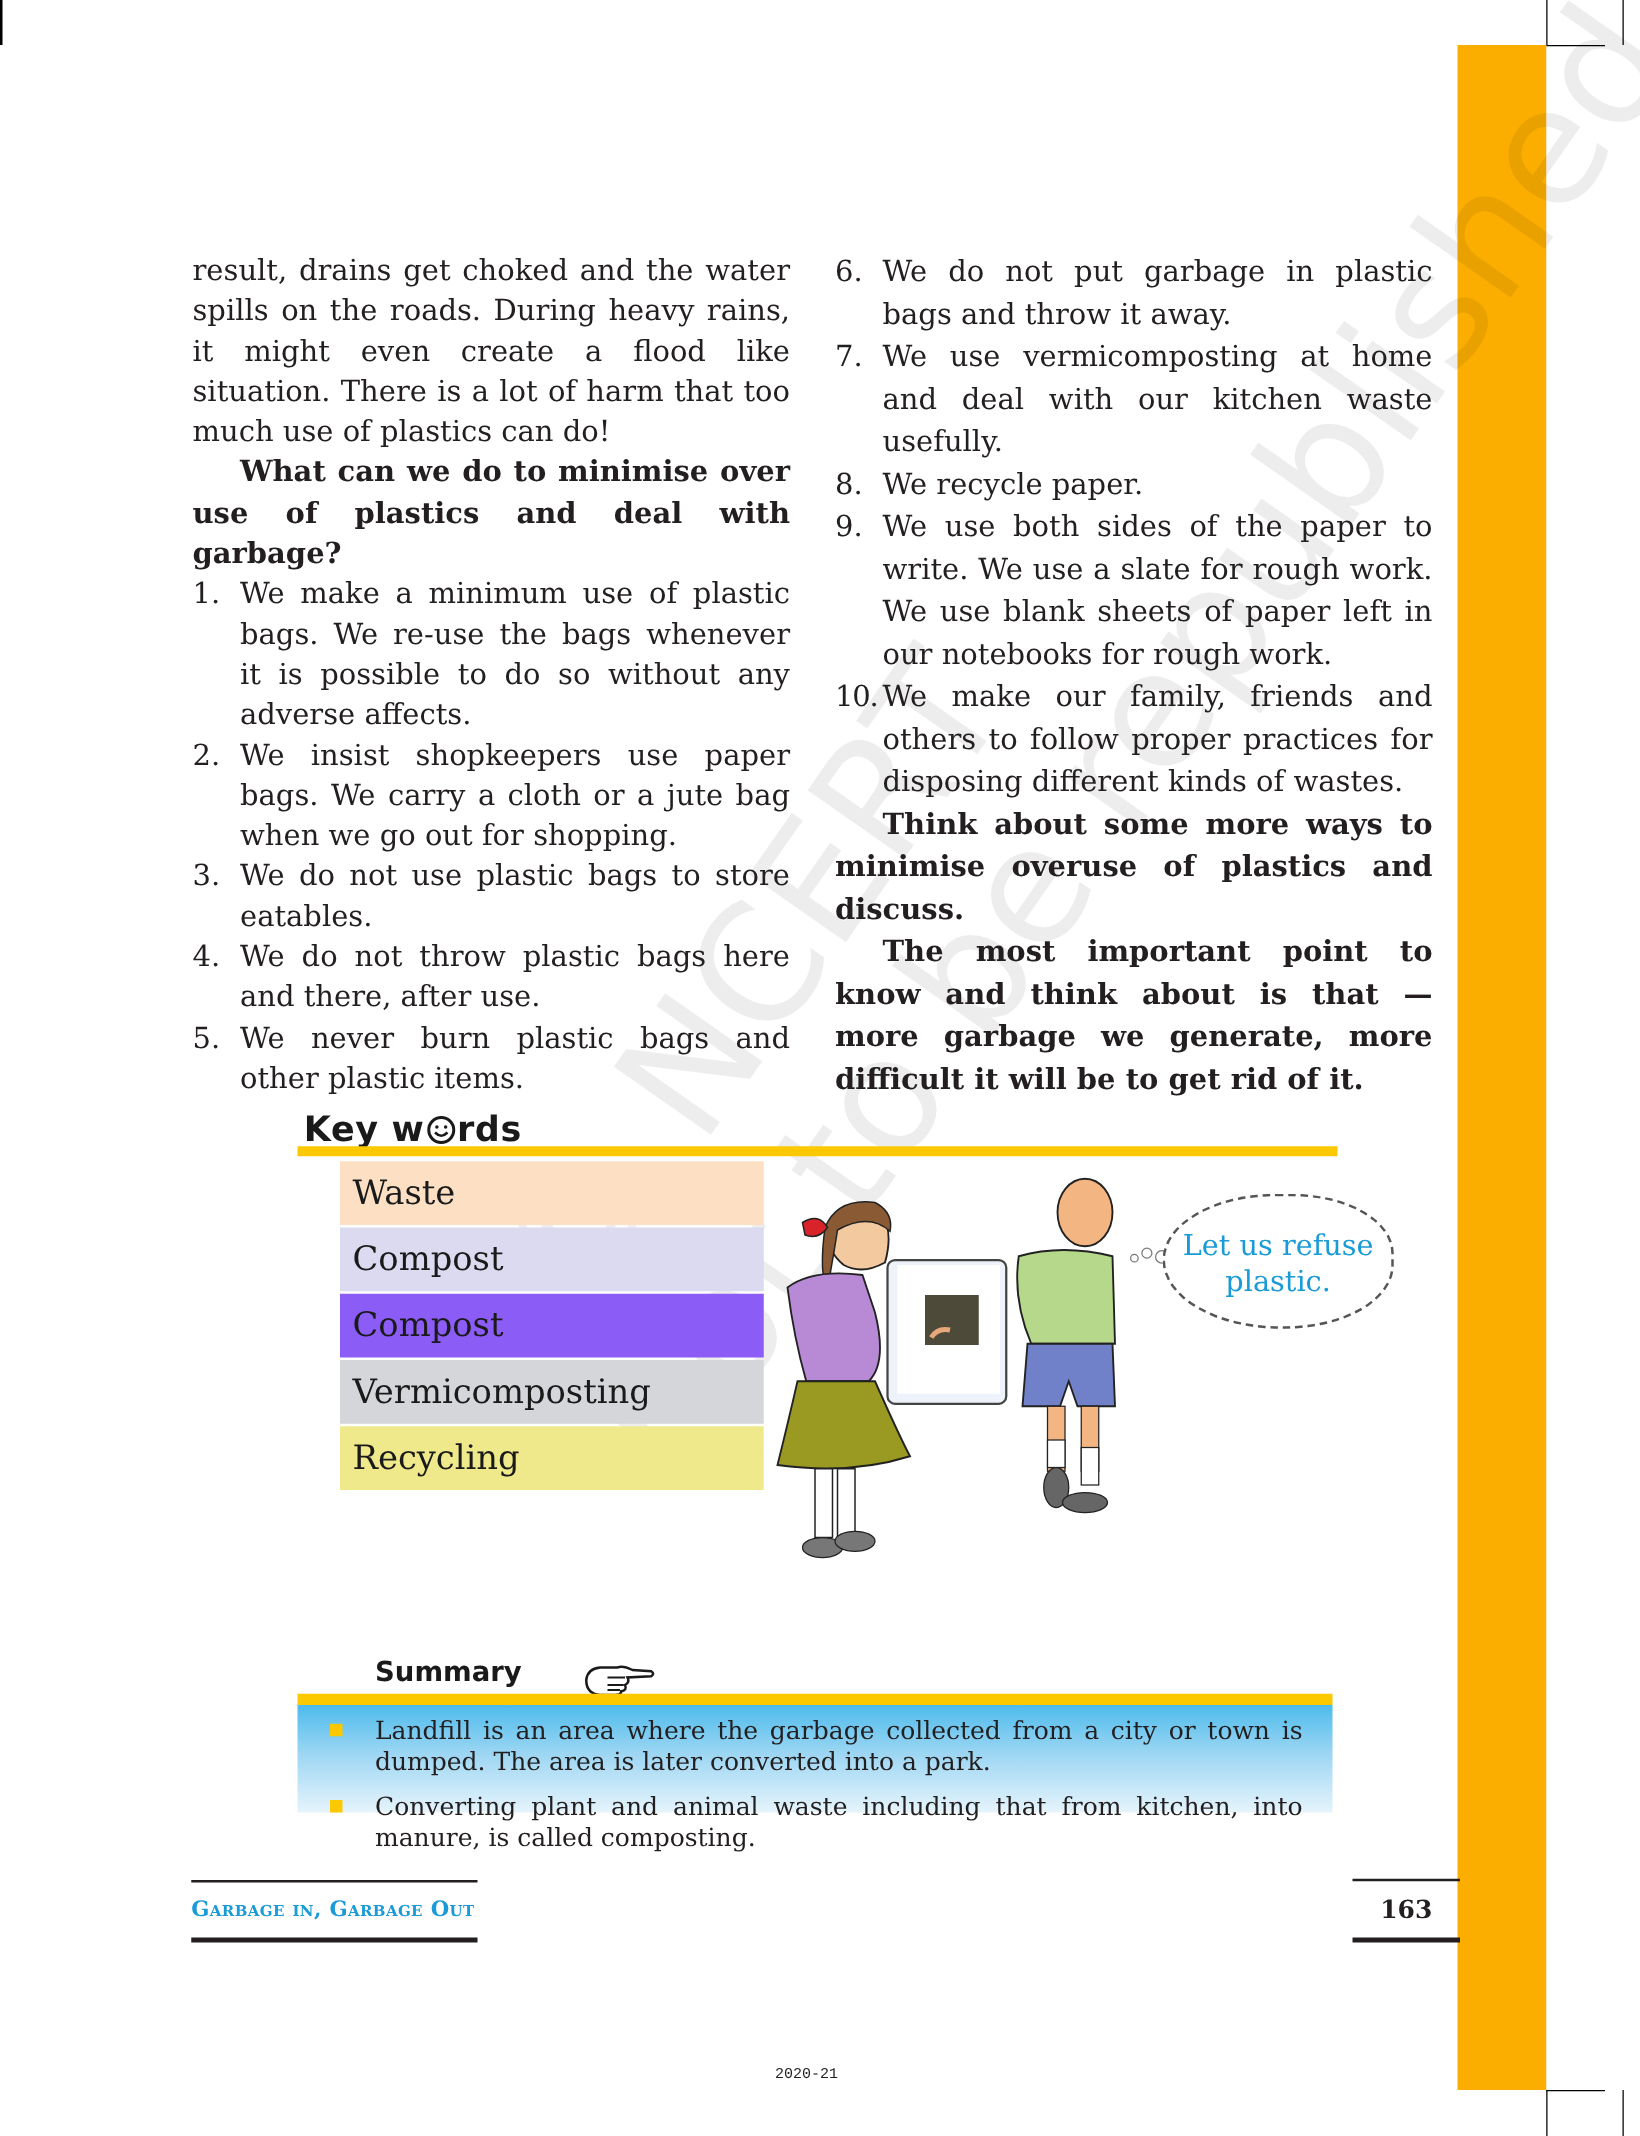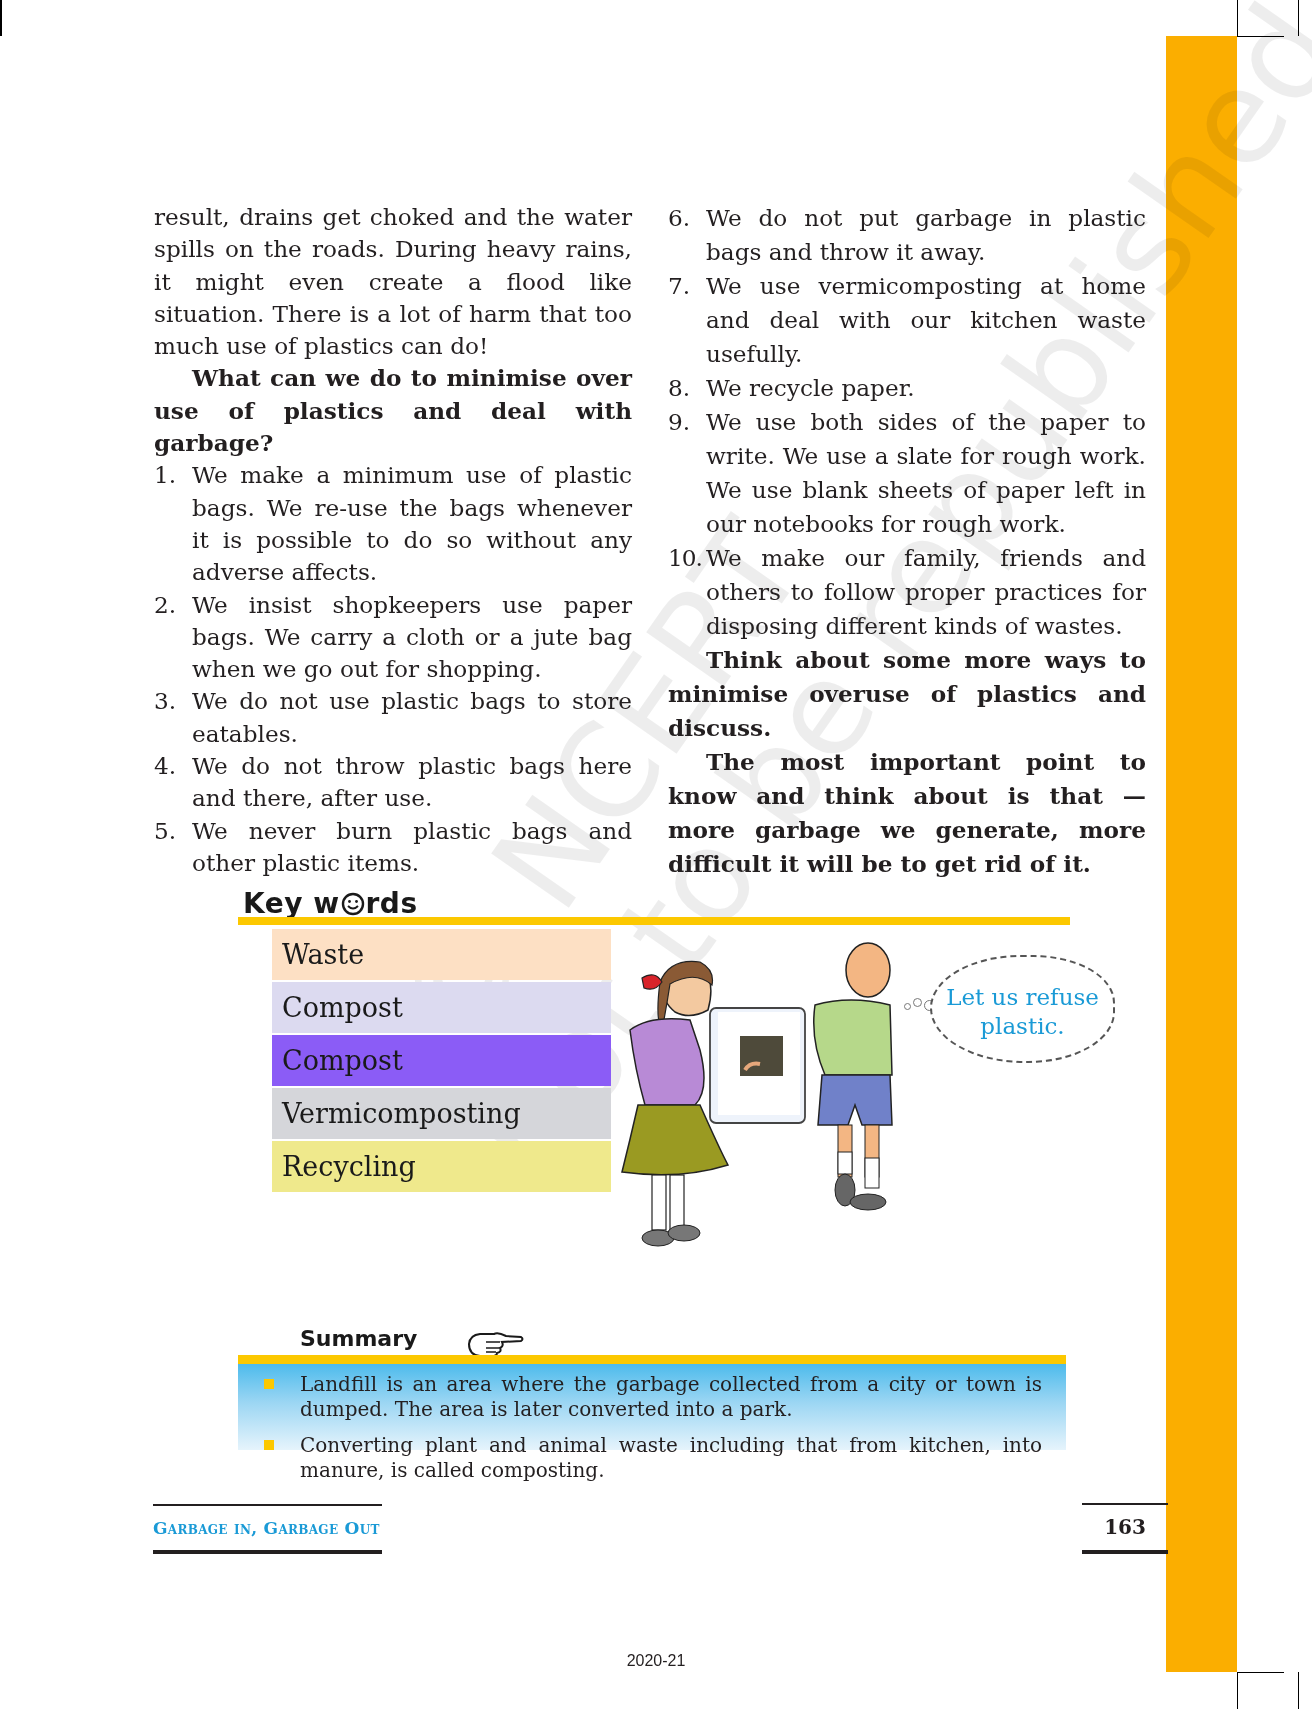--- a/index.html
+++ b/index.html
@@ -49,21 +49,21 @@
   .sum-bullet span { display: block; width: 10px; height: 10px; background: #fcc800; }
   .sum-text { flex: 1; text-align: justify; }
 
   
   .foot-rule-top { position: absolute; left: 153px; top: 1504px; width: 229px; height: 2px; background: #231f20; }
   .foot-title { position: absolute; left: 153px; top: 1518px; font-family: "DejaVu Serif", serif; font-weight: bold; font-size: 17px; color: #1a9ad6; font-variant: small-caps; letter-spacing: 0.3px; }
   .foot-rule-bot { position: absolute; left: 153px; top: 1550px; width: 229px; height: 4px; background: #231f20; }
   .pg-rule-top { position: absolute; left: 1082px; top: 1503px; width: 86px; height: 2px; background: #231f20; }
   .pg-num { position: absolute; left: 1082px; top: 1515px; width: 86px; text-align: center; font-weight: bold; font-size: 20px; color: #231f20; }
   .pg-rule-bot { position: absolute; left: 1082px; top: 1550px; width: 86px; height: 4px; background: #231f20; }
-  .year { position: absolute; left: 620px; top: 1652px; width: 72px; text-align: center; font-family: Liberation Sans, sans-serif; font-size: 16px; color: #231f20; }
+  .year { position: absolute; left: 620px; top: 1652px; width: 72px; text-align: left; font-family: Liberation Mono, monospace; font-size: 12px; color: #231f20; }
 </style>
 </head>
 <body>
 
 <div class="crop" style="left:0;top:0;width:2px;height:36px;"></div>
 <div class="crop" style="left:1237px;top:0;width:1px;height:36px;"></div>
 <div class="crop" style="left:1237px;top:36px;width:47px;height:1px;"></div>
 <div class="crop" style="left:1298px;top:0;width:1px;height:36px;"></div>
 <div class="crop" style="left:1237px;top:1672px;width:47px;height:1px;"></div>
 <div class="crop" style="left:1237px;top:1672px;width:1px;height:37px;"></div>

